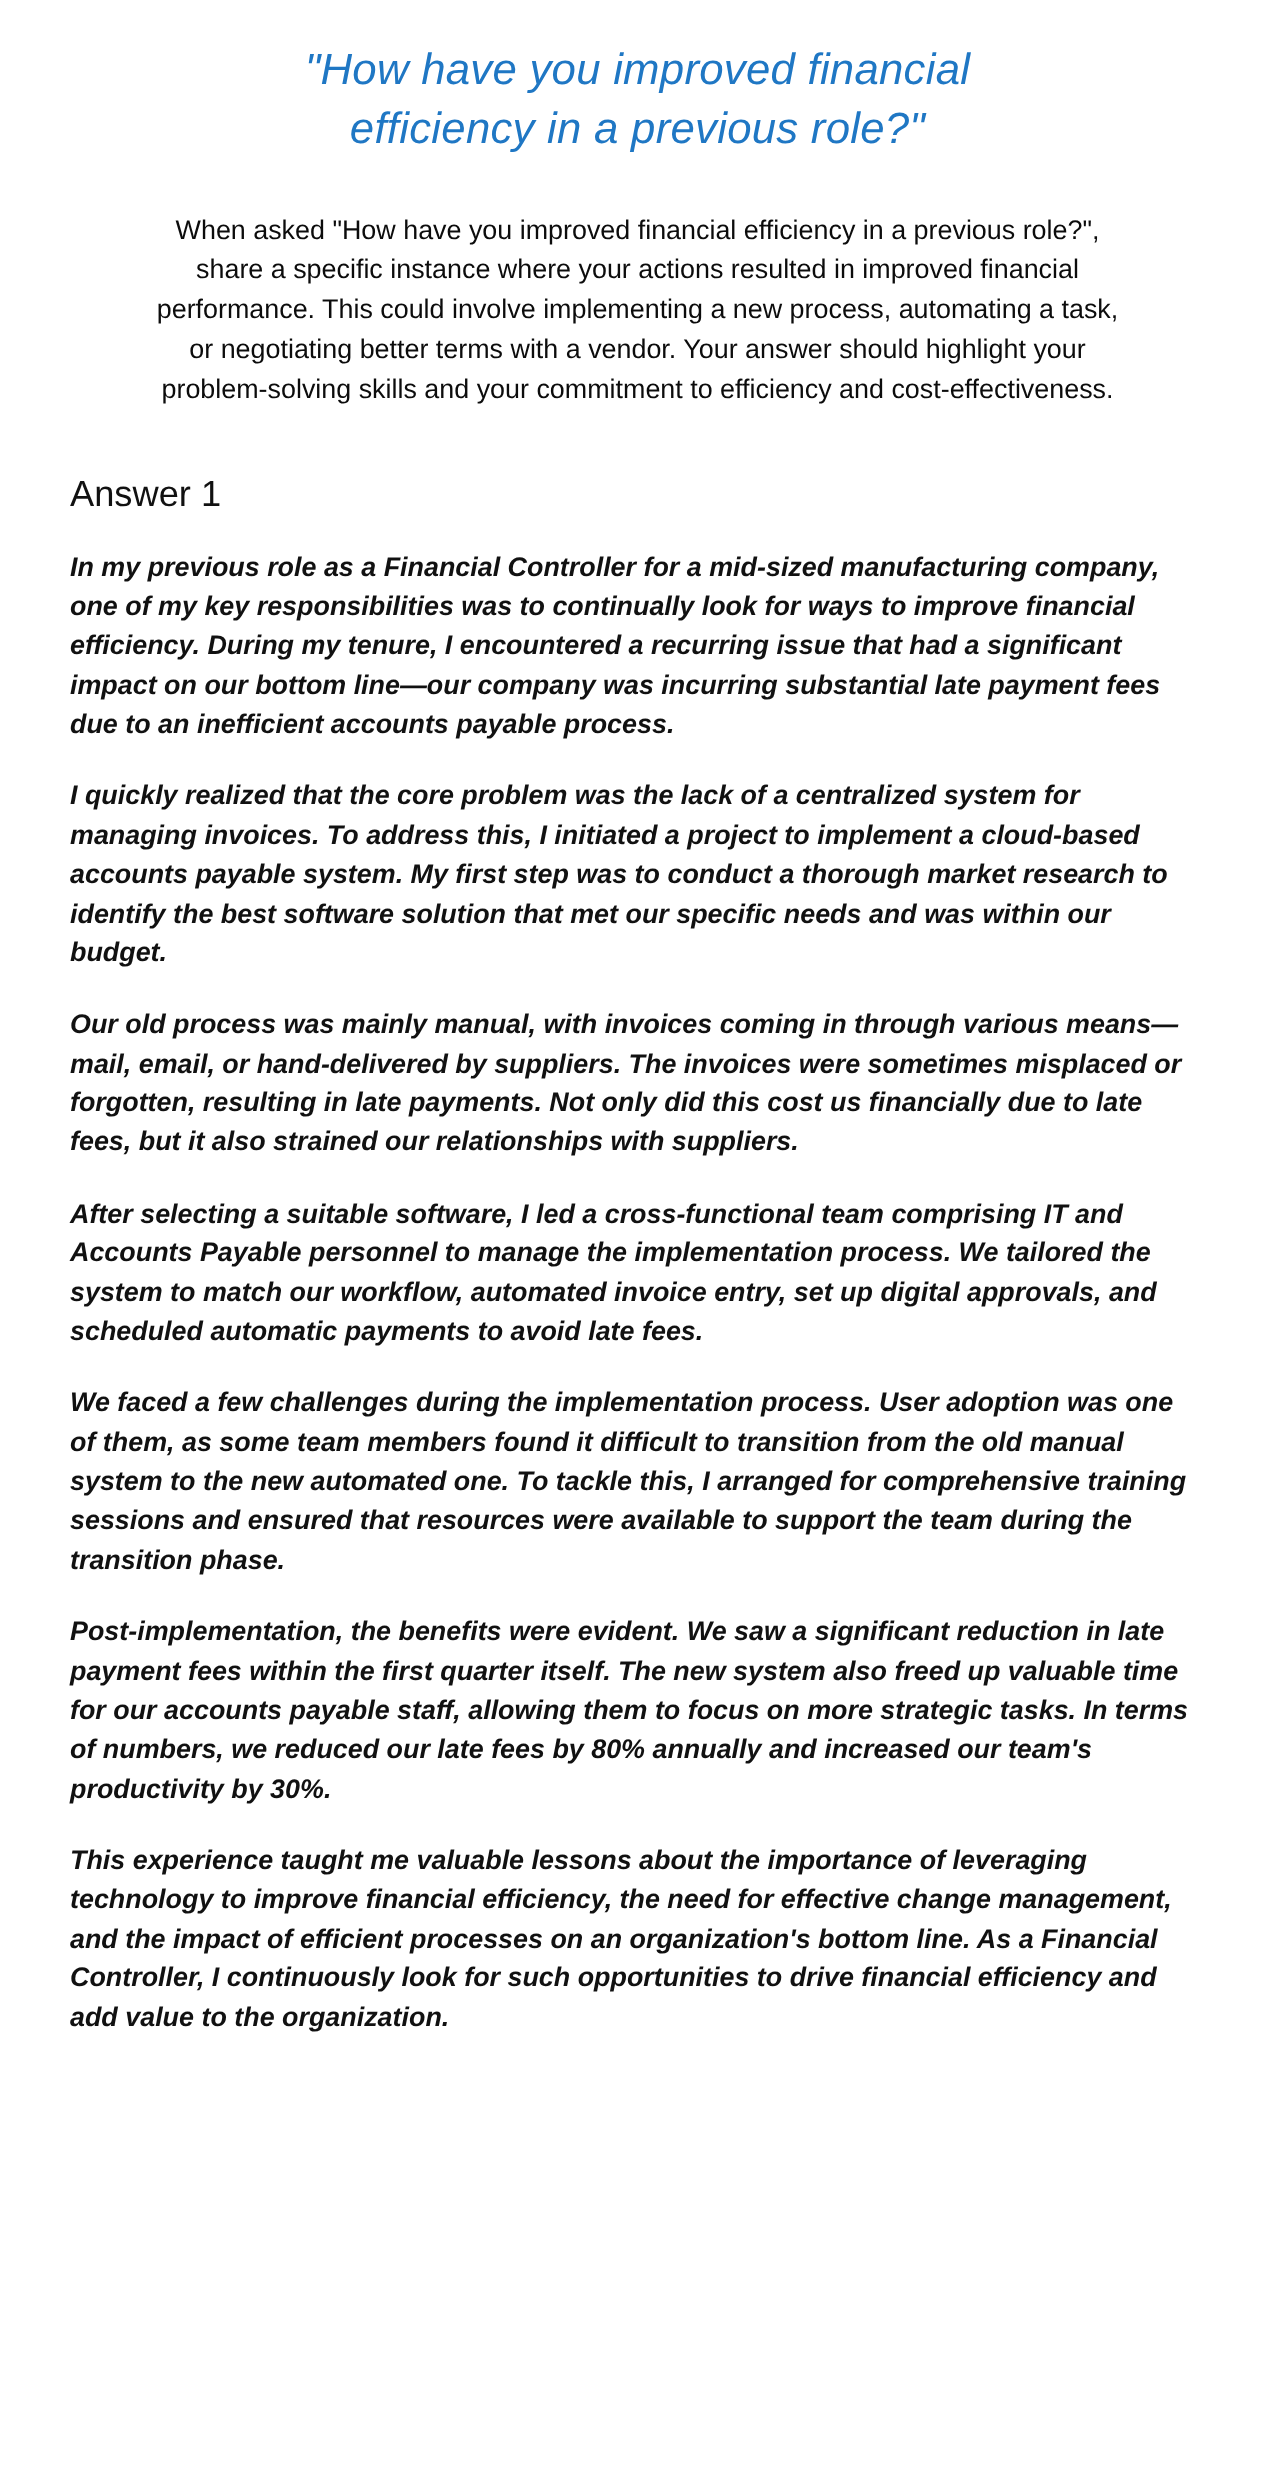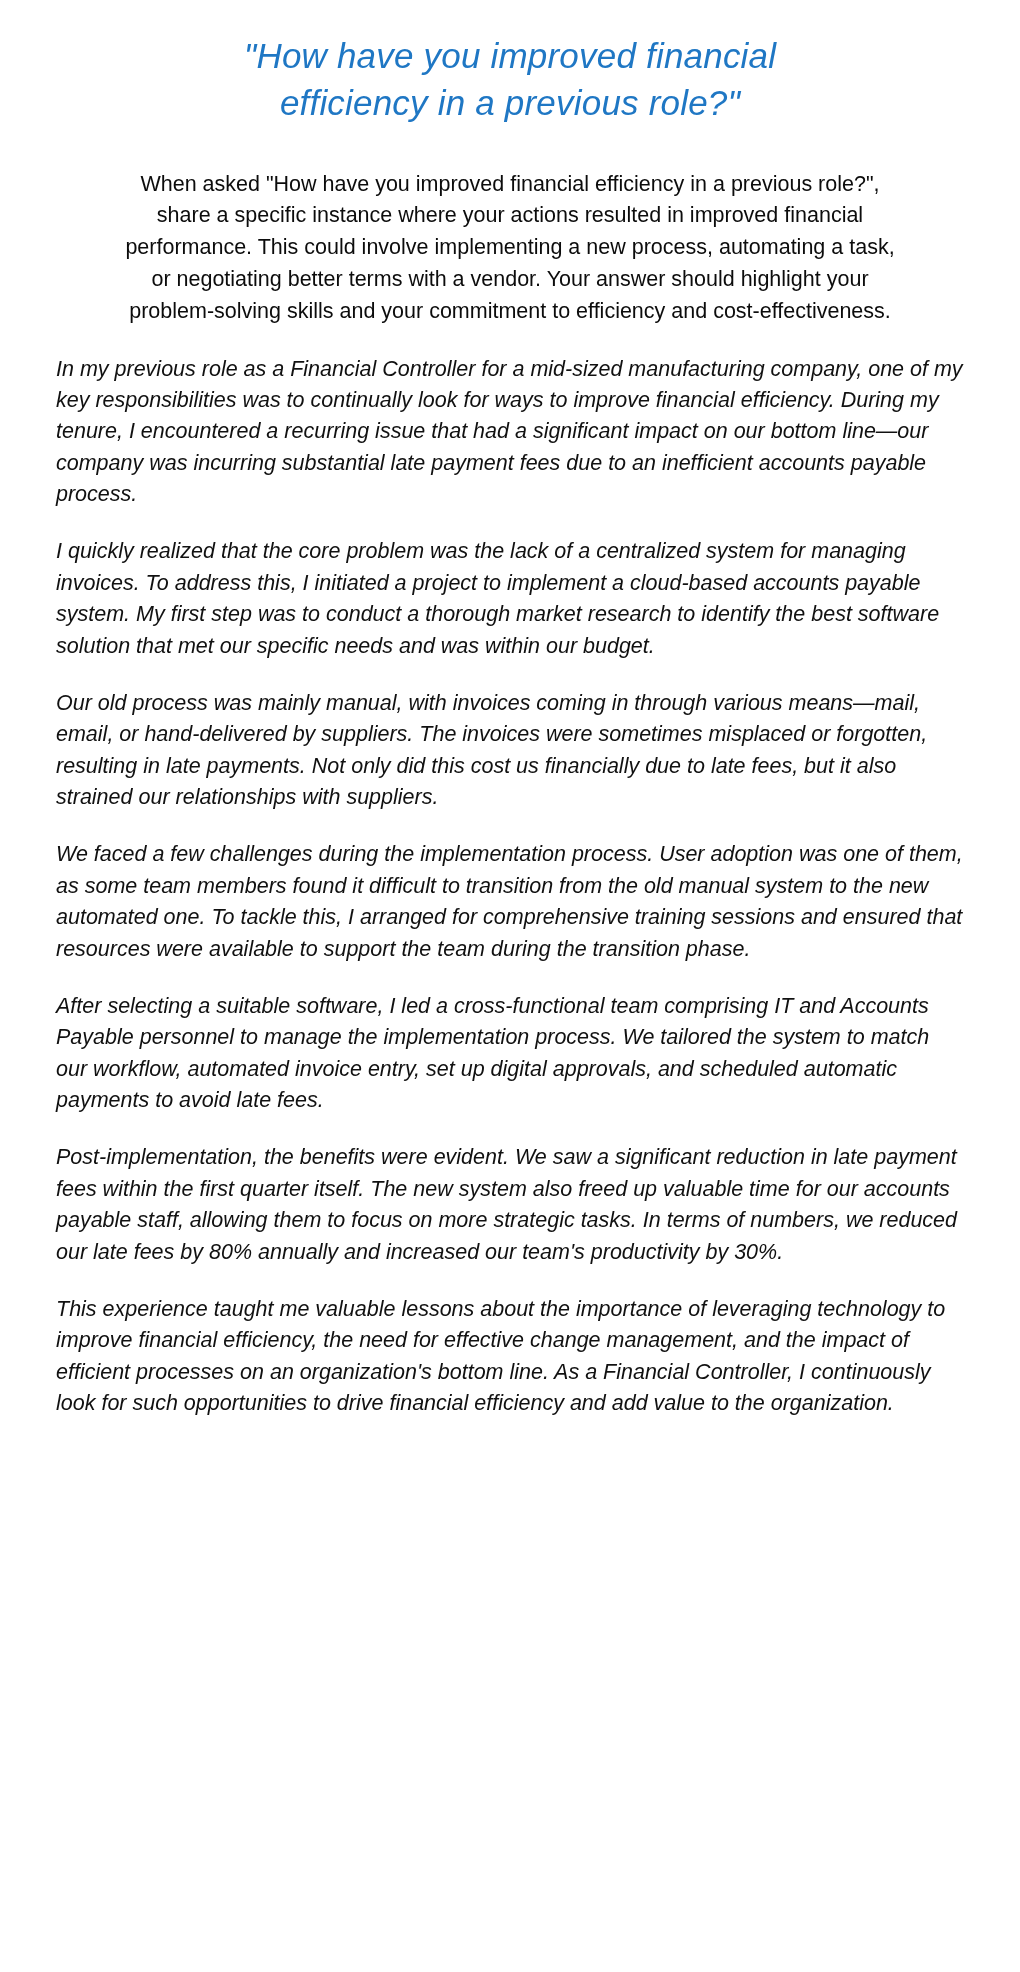--- a/index.html
+++ b/index.html
@@ -48,38 +48,40 @@
   .answer-body {
     margin: 26px 26px 0 26px;
   }
   .answer-body p {
     font-style: italic;
     font-size: 21.5px;
     line-height: 1.46;
     margin: 0 0 26px 0;
     color: #111111;
     text-align: left;
+    font-weight: bold;
   }
   .answer-body p:last-child {
     margin-bottom: 16px;
   }
 </style>
 </head>
 <body>
 
 <div class="page">
 
   <h1 class="title">"How have you improved financial efficiency in a previous role?"</h1>
 
   <p class="intro">When asked "How have you improved financial efficiency in a previous role?", share a specific instance where your actions resulted in improved financial performance. This could involve implementing a new process, automating a task, or negotiating better terms with a vendor. Your answer should highlight your problem-solving skills and your commitment to efficiency and cost-effectiveness.</p>
 
+  <h2 class="answer-heading">Answer 1</h2>
 
   <div class="answer-body">
     <p>In my previous role as a Financial Controller for a mid-sized manufacturing company, one of my key responsibilities was to continually look for ways to improve financial efficiency. During my tenure, I encountered a recurring issue that had a significant impact on our bottom line—our company was incurring substantial late payment fees due to an inefficient accounts payable process.</p>
     <p>I quickly realized that the core problem was the lack of a centralized system for managing invoices. To address this, I initiated a project to implement a cloud-based accounts payable system. My first step was to conduct a thorough market research to identify the best software solution that met our specific needs and was within our budget.</p>
     <p>Our old process was mainly manual, with invoices coming in through various means—mail, email, or hand-delivered by suppliers. The invoices were sometimes misplaced or forgotten, resulting in late payments. Not only did this cost us financially due to late fees, but it also strained our relationships with suppliers.</p>
+    <p>After selecting a suitable software, I led a cross-functional team comprising IT and Accounts Payable personnel to manage the implementation process. We tailored the system to match our workflow, automated invoice entry, set up digital approvals, and scheduled automatic payments to avoid late fees.</p>
     <p>We faced a few challenges during the implementation process. User adoption was one of them, as some team members found it difficult to transition from the old manual system to the new automated one. To tackle this, I arranged for comprehensive training sessions and ensured that resources were available to support the team during the transition phase.</p>
-    <p>After selecting a suitable software, I led a cross-functional team comprising IT and Accounts Payable personnel to manage the implementation process. We tailored the system to match our workflow, automated invoice entry, set up digital approvals, and scheduled automatic payments to avoid late fees.</p>
     <p>Post-implementation, the benefits were evident. We saw a significant reduction in late payment fees within the first quarter itself. The new system also freed up valuable time for our accounts payable staff, allowing them to focus on more strategic tasks. In terms of numbers, we reduced our late fees by 80% annually and increased our team's productivity by 30%.</p>
     <p>This experience taught me valuable lessons about the importance of leveraging technology to improve financial efficiency, the need for effective change management, and the impact of efficient processes on an organization's bottom line. As a Financial Controller, I continuously look for such opportunities to drive financial efficiency and add value to the organization.</p>
   </div>
 
 </div>
 
 </body></html>

